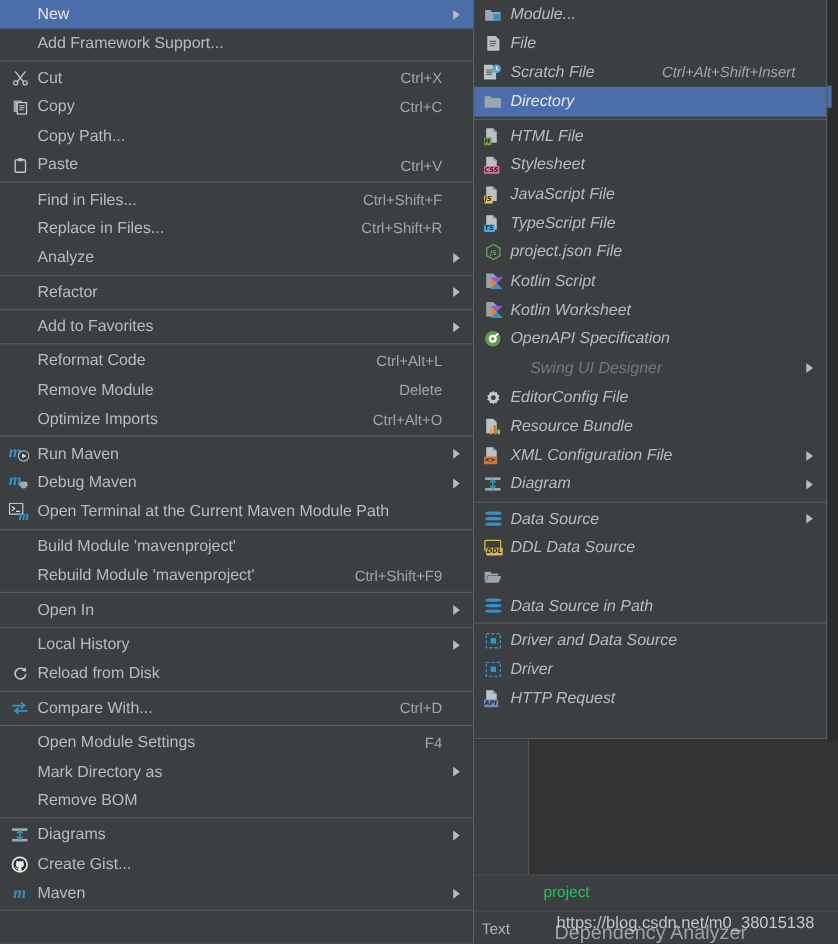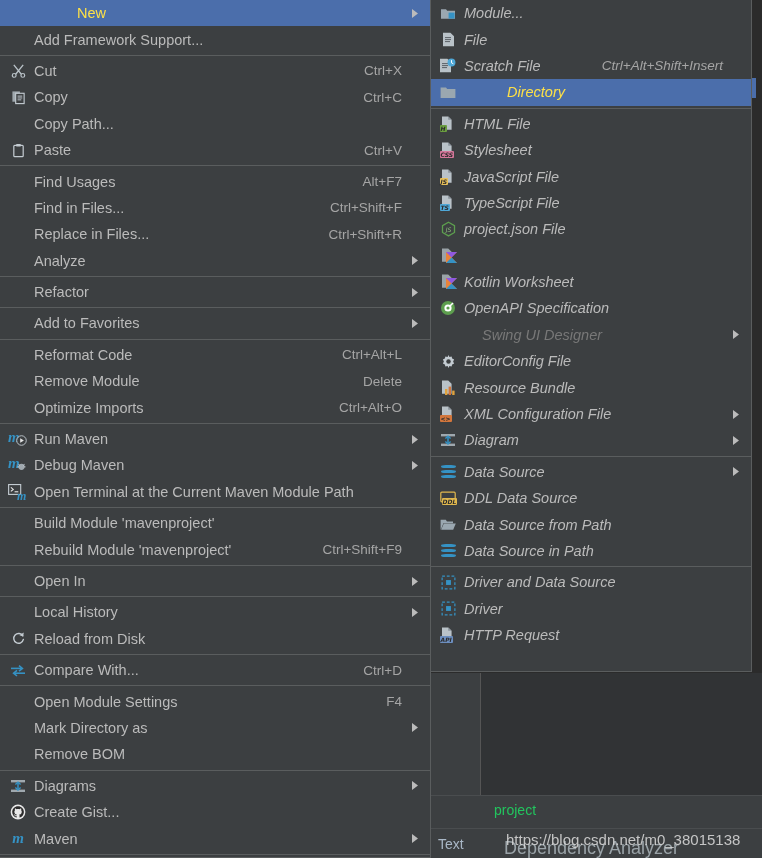--- a/index.html
+++ b/index.html
@@ -132,21 +132,21 @@
     display: flex;
     align-items: center;
     height: 26.4px;
     padding: 0 8px 0 0;
     box-sizing: border-box;
     white-space: nowrap;
   }
   #sub-menu .mi { height: 26.4px; }
 
   .mi.sel { background: #4B6EAB; }
-  .mi.sel .mi-label { color: #fde047; margin-left: 43px; }
+  .mi.sel .mi-label { color: #e5e5e5; }
   .mi.disabled .mi-label { color: #787878; margin-left: 18px; }
 
   .mi-icon {
     width: 24px;
     min-width: 24px;
     height: 20px;
     margin-left: 6px;
     display: flex;
     align-items: center;
     justify-content: center;
@@ -293,26 +293,20 @@
             <rect x="5.6" y="1" width="4.8" height="2.8" rx="0.6" fill="#C3CBD1"></rect>
           </svg>
         </span>
         <span class="mi-label">Paste</span>
         <span class="mi-short">Ctrl+V</span>
         <span class="mi-arrow"></span>
       </div>
       <div class="sep"></div>
       <div class="mi">
         <span class="mi-icon"></span>
-        <span class="mi-label">Find Usages</span>
-        <span class="mi-short">Alt+F7</span>
-        <span class="mi-arrow"></span>
-      </div>
-      <div class="mi">
-        <span class="mi-icon"></span>
         <span class="mi-label">Find in Files...</span>
         <span class="mi-short">Ctrl+Shift+F</span>
         <span class="mi-arrow"></span>
       </div>
       <div class="mi">
         <span class="mi-icon"></span>
         <span class="mi-label">Replace in Files...</span>
         <span class="mi-short">Ctrl+Shift+R</span>
         <span class="mi-arrow"></span>
       </div>
@@ -630,20 +624,21 @@
       <div class="mi">
         <span class="mi-icon">
           <span style="position:relative;display:inline-block;width:17px;height:16px;"><svg width="13" height="15" viewBox="0 0 13 15">
               <path d="M2 0.6h6.2L11.6 3.8v10H2z" fill="#9AA3A8"></path>
             </svg><svg style="position:absolute;left:6px;top:4px;" width="11" height="11" viewBox="0 0 12 12">
               <path d="M0 0h12L6 6l6 6H0z" fill="#E8833A"></path>
               <path d="M0 0h12L6 6z" fill="#7F52FF" opacity="0.85"></path>
               <path d="M0 12h12L6 6z" fill="#3592C4"></path>
             </svg></span>
         </span>
+        <span class="mi-label">Kotlin Script</span>
         <span class="mi-arrow"></span>
       </div>
       <div class="mi">
         <span class="mi-icon">
           <span style="position:relative;display:inline-block;width:17px;height:16px;"><svg width="13" height="15" viewBox="0 0 13 15">
               <path d="M2 0.6h6.2L11.6 3.8v10H2z" fill="#9AA3A8"></path>
             </svg><svg style="position:absolute;left:6px;top:4px;" width="11" height="11" viewBox="0 0 12 12">
               <path d="M0 0h12L6 6l6 6H0z" fill="#E8833A"></path>
               <path d="M0 0h12L6 6z" fill="#7F52FF" opacity="0.85"></path>
               <path d="M0 12h12L6 6z" fill="#3592C4"></path>
@@ -752,21 +747,20 @@
         <span class="mi-label">DDL Data Source</span>
         <span class="mi-arrow"></span>
       </div>
       <div class="mi">
         <span class="mi-icon">
           <svg width="16" height="13" viewBox="0 0 16 13">
             <path d="M0.6 1.8h5.2l1.2 1.6H13v1.8H3.4L1 11.6H0.6z" fill="#9AA7B0"></path>
             <path d="M3.8 5.6h12L13.2 11.8H1.2z" fill="#9AA7B0"></path>
           </svg>
         </span>
-        <span class="mi-label">Data Source from Path</span>
         <span class="mi-arrow"></span>
       </div>
       <div class="mi">
         <span class="mi-icon">
           <span class="db-cyl">
             <i style="top:0"></i>
             <i style="top:5px"></i>
             <i style="top:10px"></i>
           </span>
         </span>

